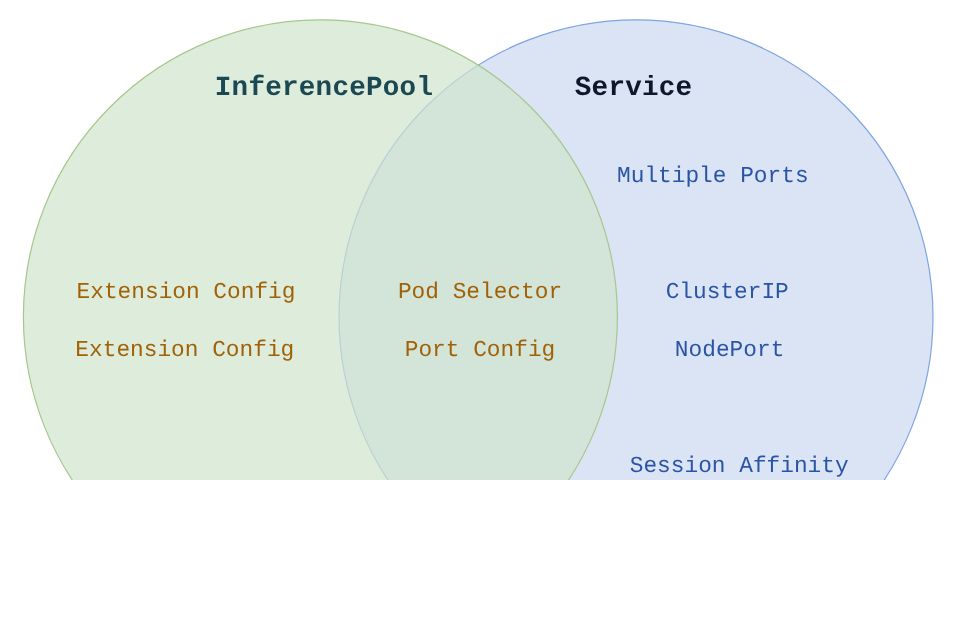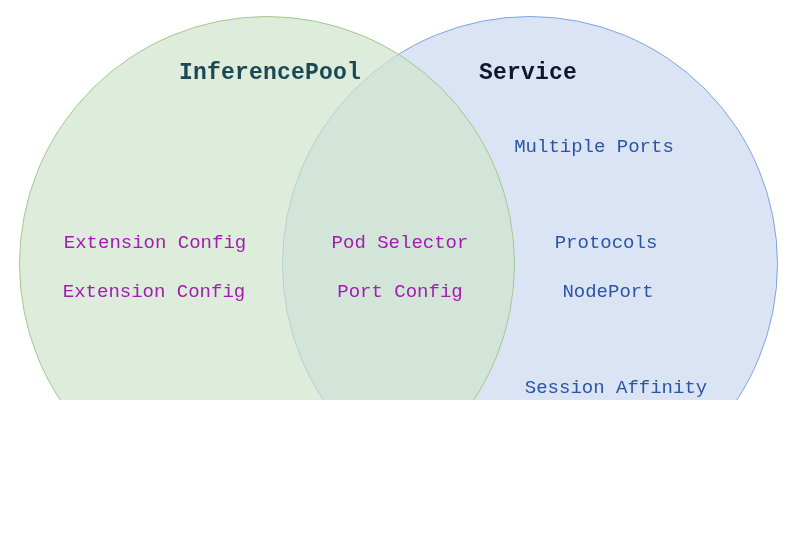--- a/index.html
+++ b/index.html
@@ -50,21 +50,21 @@
     font-size: 23px;
     font-weight: 700;
     letter-spacing: 0.2px;
   }
   .title.teal   { color: #1c4853; }
   .title.blue   { color: #0f172a; }
   .item {
     font-size: 19px;
     font-weight: 400;
   }
-  .item.teal    { color: #a21caf; }
+  .item.teal    { color: #a16207; }
   .item.blue    { color: #2a55a5; }
 </style>
 </head>
 <body>
 
 <div class="canvas">
 
   <div class="circle blue"></div>
 
   <div class="circle green"></div>
@@ -77,21 +77,21 @@
 
   <div class="label centered item teal" style="left:154px; top:280px;">Extension Config</div>
 
   <div class="label centered item teal" style="left:400px; top:231px;">Pod Selector</div>
 
   <div class="label centered item teal" style="left:400px; top:280px;">Port Config</div>
 
   <div class="label centered item blue" style="left:594px; top:135px;">Multiple Ports</div>
 
 
-  <div class="label centered item blue" style="left:606px; top:231px;">Protocols</div>
+  <div class="label centered item blue" style="left:606px; top:231px;">ClusterIP</div>
 
   <div class="label centered item blue" style="left:608px; top:280px;">NodePort</div>
 
 
   <div class="label centered item blue" style="left:616px; top:376px;">Session Affinity</div>
 
   <div class="label item blue" style="left:532px; top:411px;margin-top:17px;">DNS</div>
 
 </div>
 

